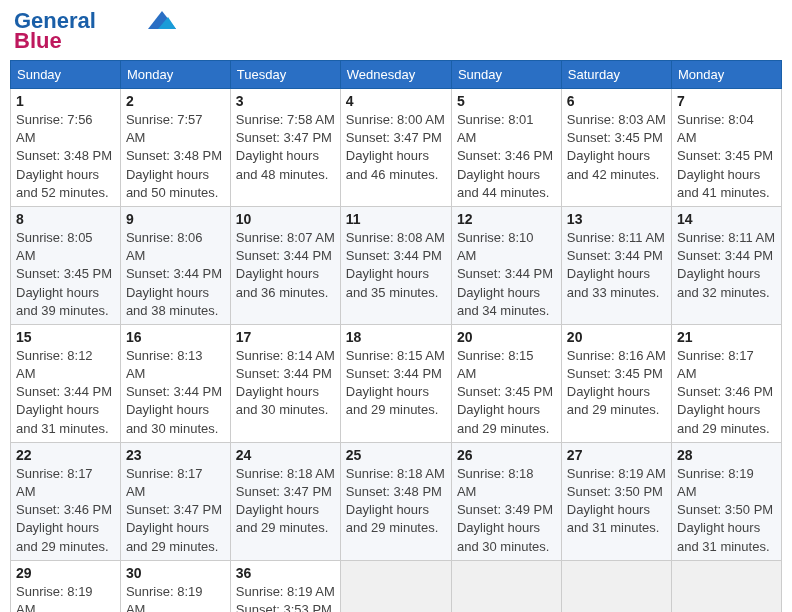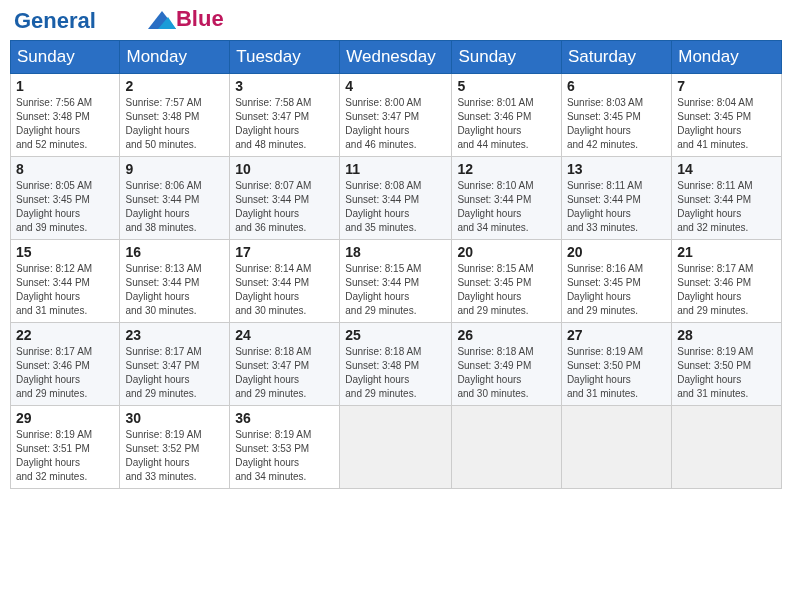--- a/index.html
+++ b/index.html
@@ -12,20 +12,21 @@
     }
     .header {
       display: flex;
       justify-content: space-between;
       align-items: flex-start;
       margin-bottom: 8px;
       padding: 0 4px;
     }
     .logo {
       display: flex;
+      flex-direction: column;
       align-items: flex-start;
     }
     .logo-text {
       font-size: 22px;
       font-weight: bold;
       color: #333;
       line-height: 1;
     }
     .logo-text span.blue { color: #1a5fa8; }
     .logo-icon {
@@ -49,21 +50,21 @@
     .calendar {
       width: 100%;
       border-collapse: collapse;
       font-size: 11px;
     }
     .calendar th {
       background: #2a6fc4;
       color: #fff;
       text-align: left;
       padding: 6px 6px;
-      font-size: 17px;
+      font-size: 13px;
       font-weight: normal;
       border: 1px solid #1a5fa8;
     }
     .calendar td {
       vertical-align: top;
       border: 1px solid #ccc;
       padding: 4px 5px;
       width: 113px;
       min-height: 80px;
       background: #fff;
@@ -73,21 +74,21 @@
     }
     .day-num {
       font-size: 14px;
       font-weight: bold;
       color: #222;
       display: block;
       margin-bottom: 2px;
     }
     .day-info {
       color: #444;
-      font-size: 10px;
+      font-size: 13px;
       line-height: 1.4;
     }
     .empty-cell {
       background: #f0f0f0 !important;
     }
   </style>
 </head>
 <body>
 
 <div class="header">

